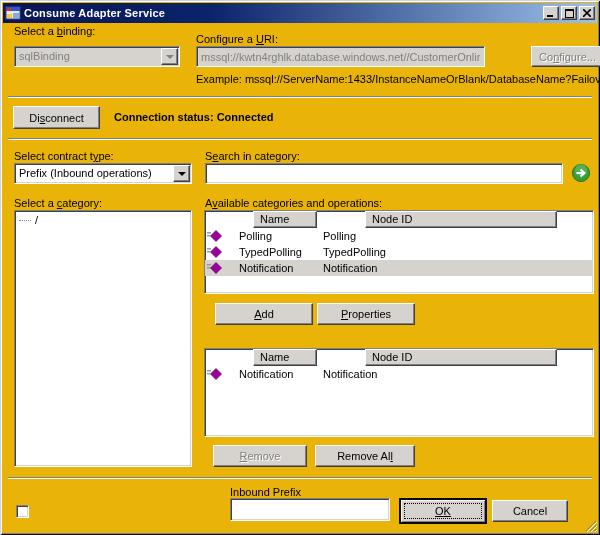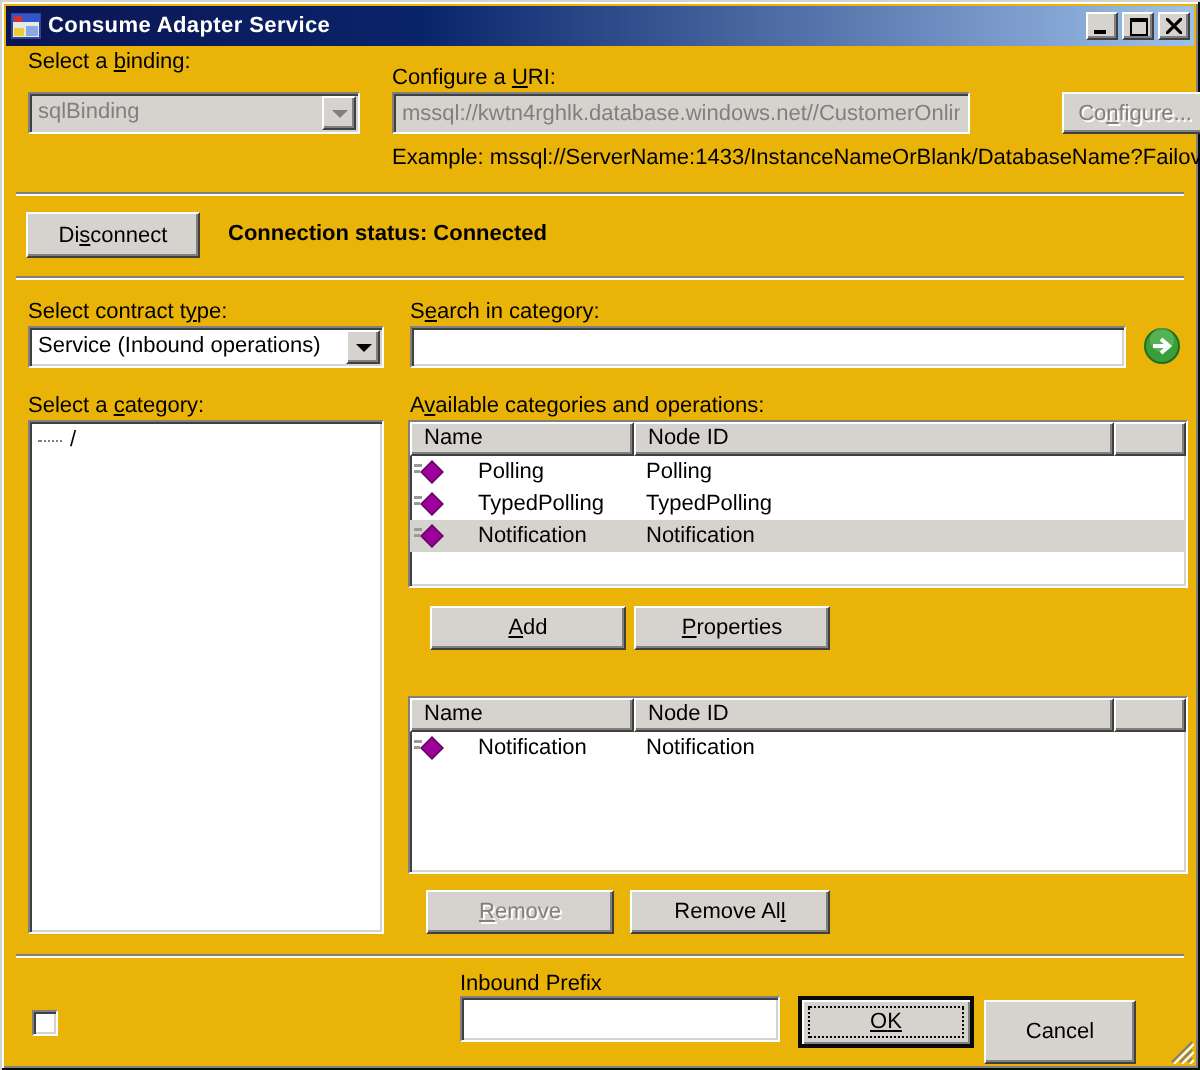--- a/index.html
+++ b/index.html
@@ -77,21 +77,21 @@
   
   .tree { position:absolute; left:14px; top:210px; width:178px; height:257px; }
   .tree-node { display:flex; align-items:center; padding:3px 2px 0 4px; }
   .tree-dash { width:12px; border-top:1px dotted #808080; margin-right:4px; }
 
   
   .listview { position:absolute; background:#fff; }
   .lv-header { display:grid; grid-template-columns:112px 240px 1fr; height:17px; }
   .lv-header .hcell {
     background:#d6d3ce; border:1px solid; border-color:#fff #404040 #404040 #fff;
-    box-shadow: inset -1px -1px 0 #808080; padding:1px 0 0 6px; white-space:nowrap; overflow:hidden;
+    box-shadow: inset -1px -1px 0 #808080; padding:1px 0 0 6px; white-space:nowrap; overflow:hidden;margin-left:48px;
   }
   .lv-row { display:grid; grid-template-columns:112px 240px 1fr; height:16px; align-items:center; }
   .lv-row .cell { padding-left:2px; white-space:nowrap; overflow:hidden; display:flex; align-items:center; gap:16px; }
   .lv-row .cell.id { padding-left:6px; }
   .lv-row.selected { background:#d6d3ce; }
   .op-icon { display:inline-block; width:16px; height:12px; flex:0 0 16px; }
 
   
   .checkbox {
     position:absolute; width:13px; height:13px; background:#fff;
@@ -157,21 +157,21 @@
 
   <div class="groove" style="left:8px; top:96px; width:584px;"></div>
 
   <button class="btn" style="left:13px; top:106px; width:87px; height:23px;">Di<u>s</u>connect</button>
   <div class="label" style="left:114px; top:111px; font-weight:bold;">Connection status: Connected</div>
 
   <div class="groove" style="left:8px; top:138px; width:584px;"></div>
 
   <div class="label" style="left:14px; top:150px;">Select contract t<u>y</u>pe:</div>
   <div class="combo" style="left:14px; top:163px; width:178px;">
-    <span class="value">Service (Inbound operations)</span>
+    <span class="value">Prefix (Inbound operations)</span>
     <span class="drop">
         <span class="arrow-down"></span>
       </span>
   </div>
 
   <div class="label" style="left:205px; top:150px;">S<u>e</u>arch in category:</div>
   <input class="textfield" style="left: 205px; top: 163px; width: 358px;" value="">
   <button class="go-btn">
     <svg width="20" height="20" viewBox="0 0 20 20">
       <circle cx="10" cy="10" r="8.5" fill="#3a9e3a" stroke="#1e6e1e"></circle>
@@ -271,21 +271,21 @@
 
   <span class="checkbox" style="left:16px; top:505px;"></span>
 
   <div class="label" style="left:230px; top:486px;">Inbound Prefix</div>
   <input class="textfield" style="left: 230px; top: 498px; width: 160px; height: 23px;" value="">
 
   <button class="btn btn-default" style="left:400px; top:499px; width:86px; height:24px;text-decoration:underline;">
     <span><u>O</u>K</span>
     <span class="focusrect"></span>
   </button>
-  <button class="btn" style="left:492px; top:500px; width:76px; height:32px;">Cancel</button>
+  <button class="btn" style="left:492px; top:500px; width:76px; height:22px;">Cancel</button>
 
   <span class="resize-grip">
     <svg width="13" height="13" viewBox="0 0 13 13">
       <path d="M12 2 L2 12 M12 6 L6 12 M12 10 L10 12" stroke="#808080" stroke-width="1"></path>
       <path d="M13 3 L3 13 M13 7 L7 13 M13 11 L11 13" stroke="#fff" stroke-width="1"></path>
     </svg>
   </span>
 </div>
 
 </body></html>

